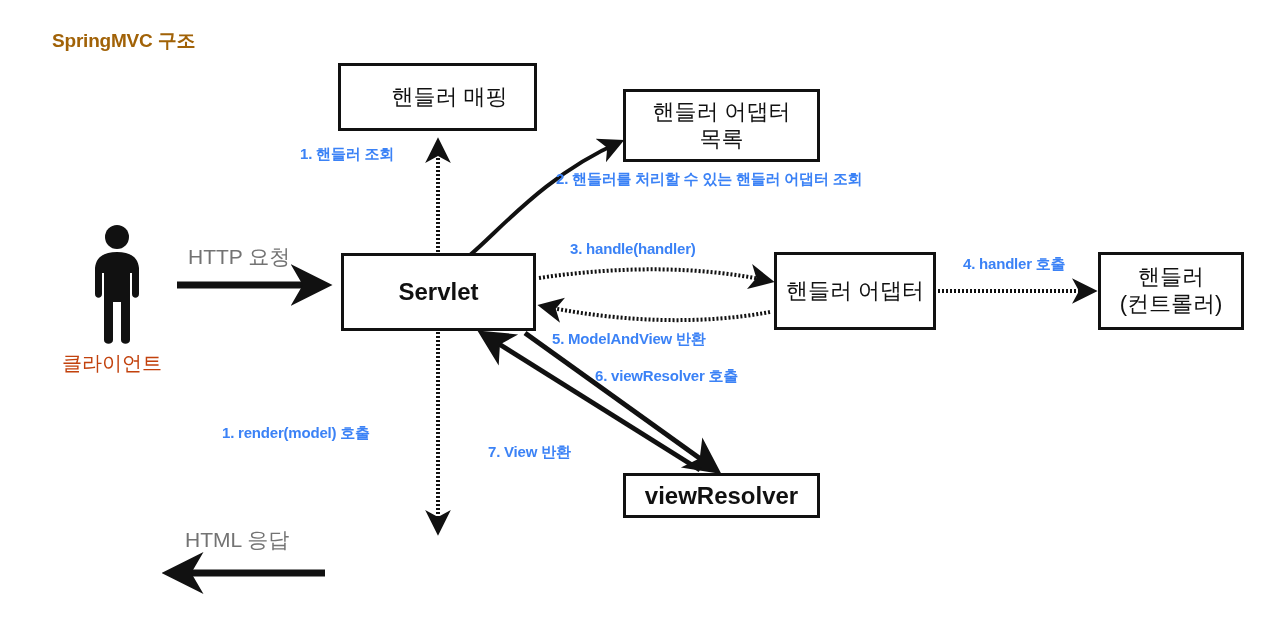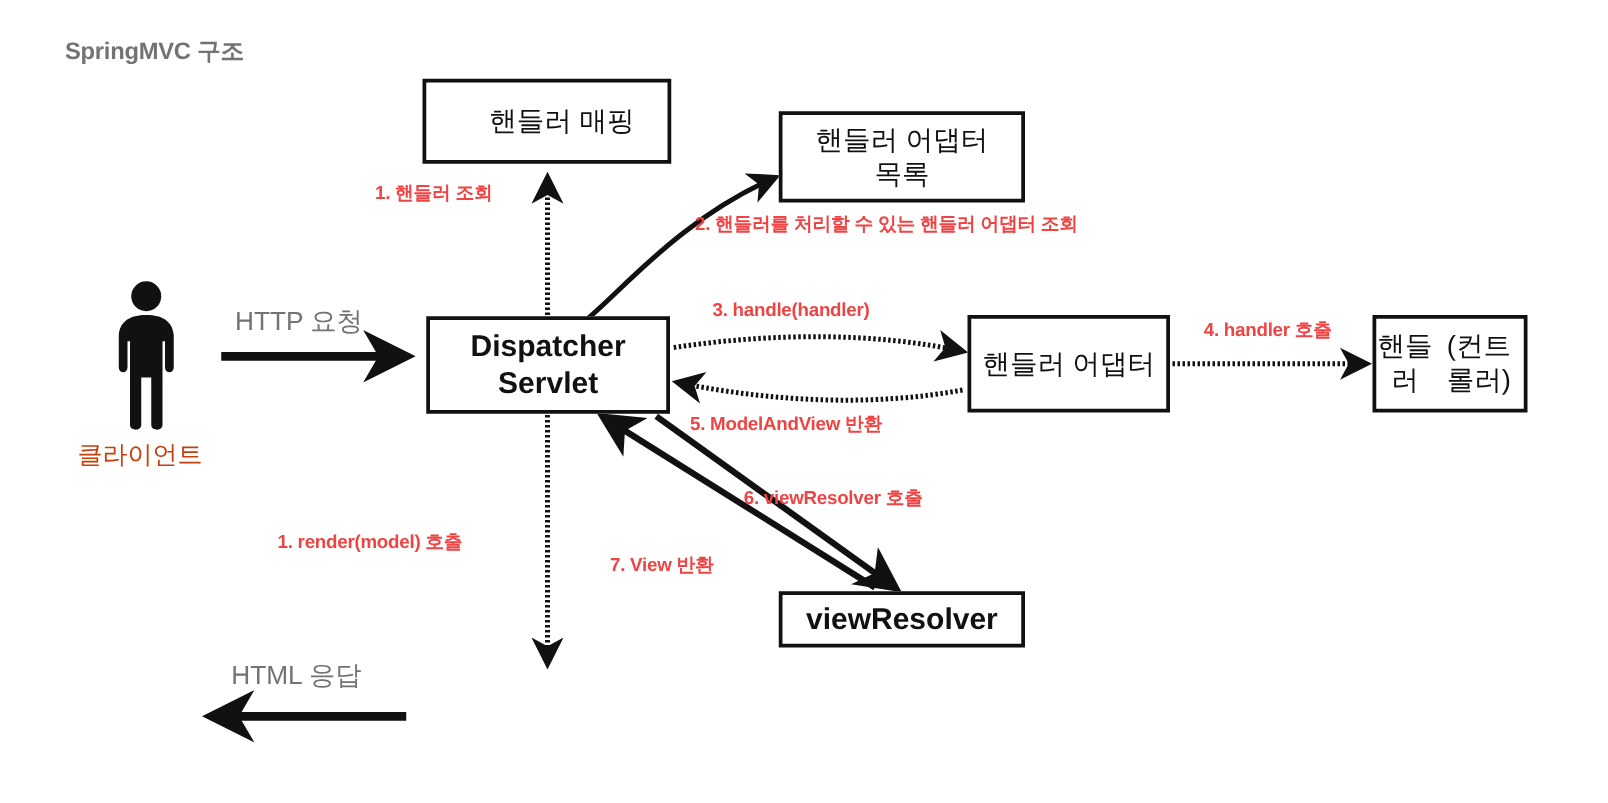--- a/index.html
+++ b/index.html
@@ -21,21 +21,21 @@
     top: 0;
     width: 1286px;
     height: 642px;
   }
   .title {
     position: absolute;
     left: 52px;
     top: 28px;
     font-size: 19px;
     font-weight: bold;
-    color: #737373;
+    color: #a16207;
     letter-spacing: -0.2px;
     white-space: nowrap;
   }
   .node {
     position: absolute;
     box-sizing: border-box;
     border: 3px solid #111111;
     background: #ffffff;
     display: flex;
     align-items: center;
@@ -46,21 +46,21 @@
     line-height: 1.22;
     font-weight: normal;
     z-index: 3;
   }
   .node.en {
     font-weight: bold;
     font-size: 24px;
   }
   .edge-label {
     position: absolute;
-    color: #ef4444;
+    color: #3b82f6;
     font-size: 15px;
     font-weight: bold;
     white-space: nowrap;
     letter-spacing: -0.2px;
     z-index: 4;
   }
   .edge-label.big {
     font-size: 21px;
     font-weight: normal;
     color: #737373;
@@ -157,29 +157,28 @@
   <div class="node" style="left:338px; top:63px; width:199px; height:68px;padding-left:24px;">
     <span>핸들러 매핑</span>
   </div>
 
   <div class="node" style="left:623px; top:89px; width:197px; height:73px; flex-direction:column;">
     <span>핸들러 어댑터</span>
     <span>목록</span>
   </div>
 
   <div class="node en" style="left:341px; top:253px; width:195px; height:78px; flex-direction:column;">
-    <span>Dispatcher</span>
     <span>Servlet</span>
   </div>
 
   <div class="node" style="left:774px; top:252px; width:162px; height:78px;">
     <span>핸들러 어댑터</span>
   </div>
 
-  <div class="node" style="left:1098px; top:252px; width:124px; height:78px; flex-direction:row;">
+  <div class="node" style="left:1098px; top:252px; width:146px; height:78px; flex-direction:column;">
     <span>핸들러</span>
     <span>(컨트롤러)</span>
   </div>
 
   <div class="node en" style="left:623px; top:473px; width:197px; height:45px;">
     <span>viewResolver</span>
   </div>
 
 
   <div class="edge-label big" style="left:188px; top:243px;">HTTP 요청</div>
@@ -189,19 +188,19 @@
   <div class="edge-label" style="left:300px; top:145px;">1. 핸들러 조회</div>
 
   <div class="edge-label" style="left:556px; top:170px;">2. 핸들러를 처리할 수 있는 핸들러 어댑터 조회</div>
 
   <div class="edge-label" style="left:570px; top:240px;">3. handle(handler)</div>
 
   <div class="edge-label" style="left:963px; top:255px;">4. handler 호출</div>
 
   <div class="edge-label" style="left:552px; top:330px;">5. ModelAndView 반환</div>
 
-  <div class="edge-label" style="left:595px; top:389px;">6. viewResolver 호출</div>
+  <div class="edge-label" style="left:595px; top:367px;">6. viewResolver 호출</div>
 
   <div class="edge-label" style="left:488px; top:443px;">7. View 반환</div>
 
   <div class="edge-label" style="left:222px; top:424px;">1. render(model) 호출</div>
 
 </div>
 
 </body></html>

